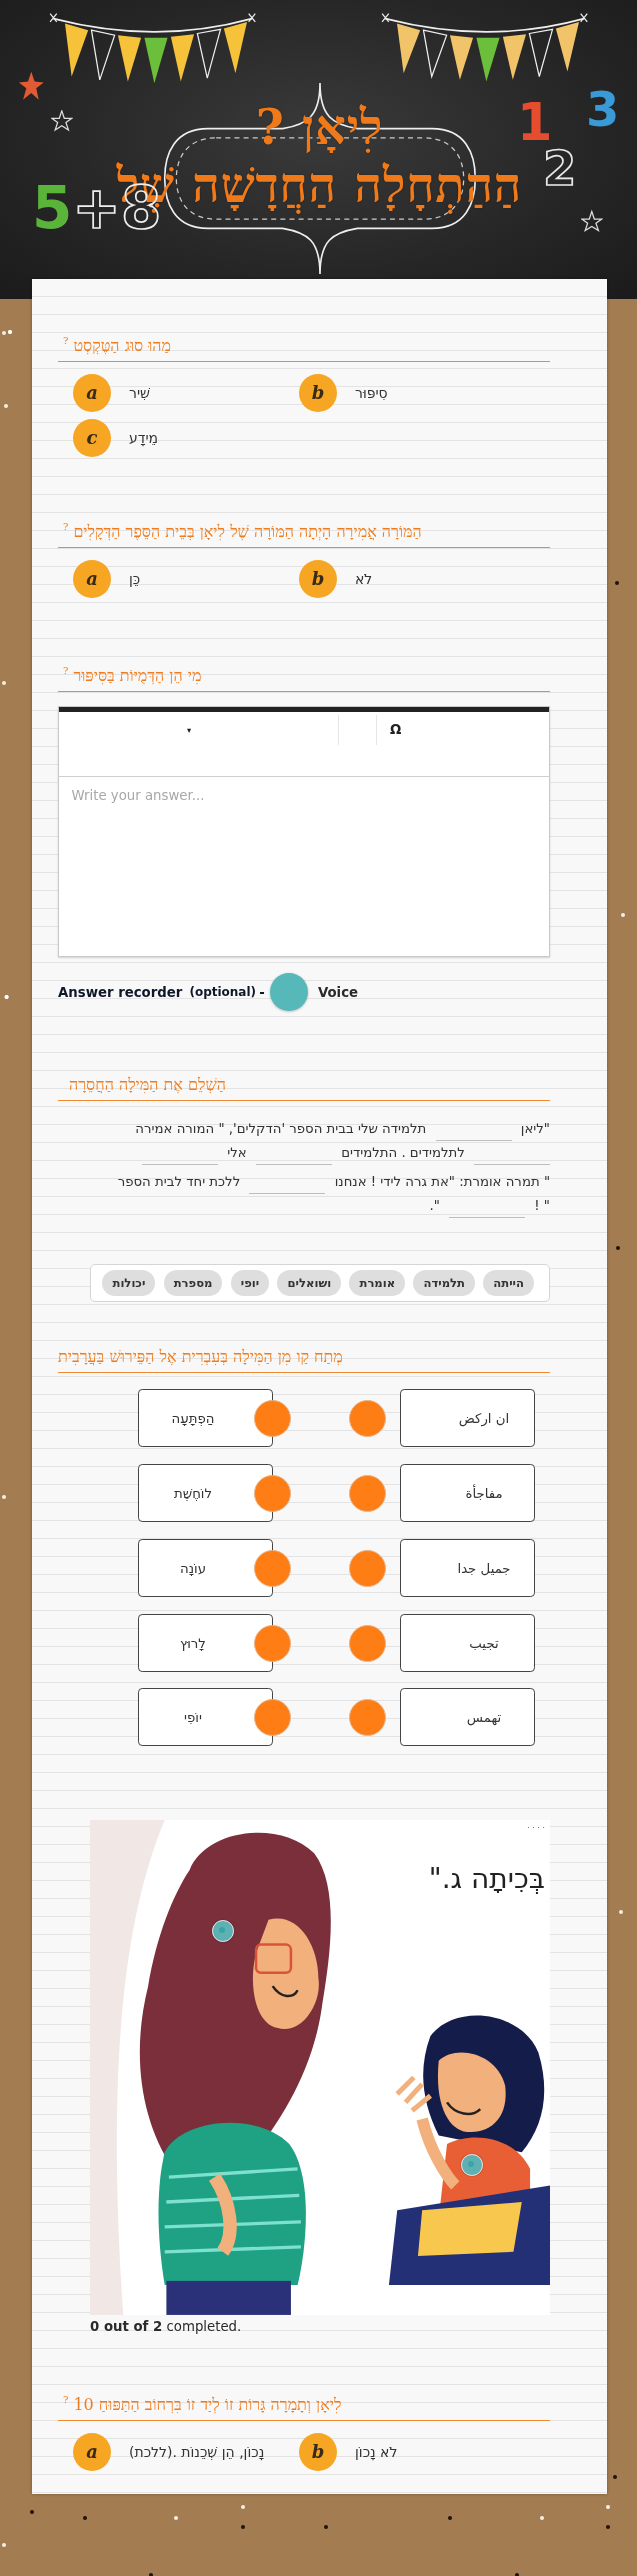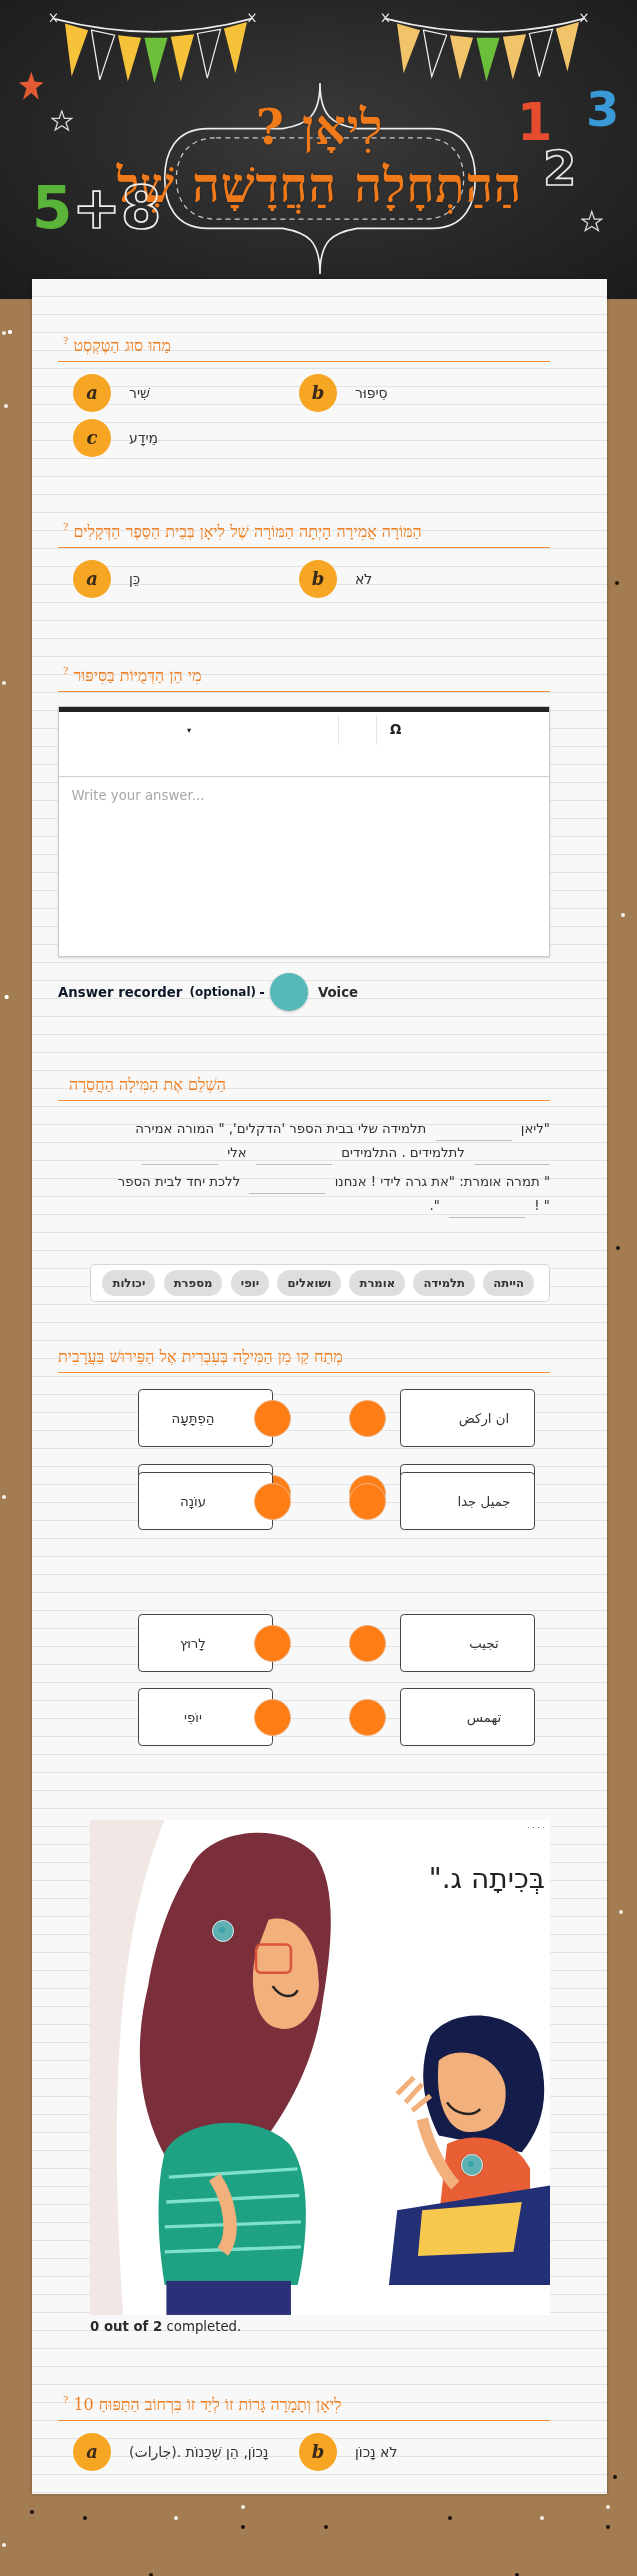--- a/index.html
+++ b/index.html
@@ -300,21 +300,21 @@
   <div class="dot left"></div>
   <div class="dot right"></div>
   <div class="mbox right">ان اركض</div>
 </div>
 <div class="match-row" style="top:1464px">
   <div class="mbox left">לוֹחֶשֶׁת</div>
   <div class="dot left"></div>
   <div class="dot right"></div>
   <div class="mbox right">مفاجأة</div>
 </div>
-<div class="match-row" style="top:1472px">
+<div class="match-row" style="top:1539px">
   <div class="mbox left">עוֹנָה</div>
   <div class="dot left"></div>
   <div class="dot right"></div>
   <div class="mbox right">جميل جدا</div>
 </div>
 <div class="match-row" style="top:1614px">
   <div class="mbox left">לָרוּץ</div>
   <div class="dot left"></div>
   <div class="dot right"></div>
   <div class="mbox right">تجيب</div>
@@ -361,21 +361,21 @@
 </div>
 
 <div class="section" style="top:2388px">
   <div class="q-title-wrap">
     <span class="qmark">?</span>
     <span class="qtext">לִיאָן וְתָמָרָה גָּרוֹת זוֹ לְיַד זוֹ בִּרְחוֹב הַתַּפּוּחַ 10</span>
   </div>
   <div class="options" style="height:50px">
     <div class="option" style="left:15px;top:0">
       <div class="bubble">a</div>
-      <span class="opt-label">נָכוֹן, הֵן שְׁכֵנוֹת .(جارات)</span>
+      <span class="opt-label">נָכוֹן, הֵן שְׁכֵנוֹת .(ללכת)</span>
     </div>
     <div class="option" style="left:241px;top:0">
       <div class="bubble">b</div>
       <span class="opt-label">לֹא נָכוֹן</span>
     </div>
   </div>
 </div>
 
 
 </body></html>

